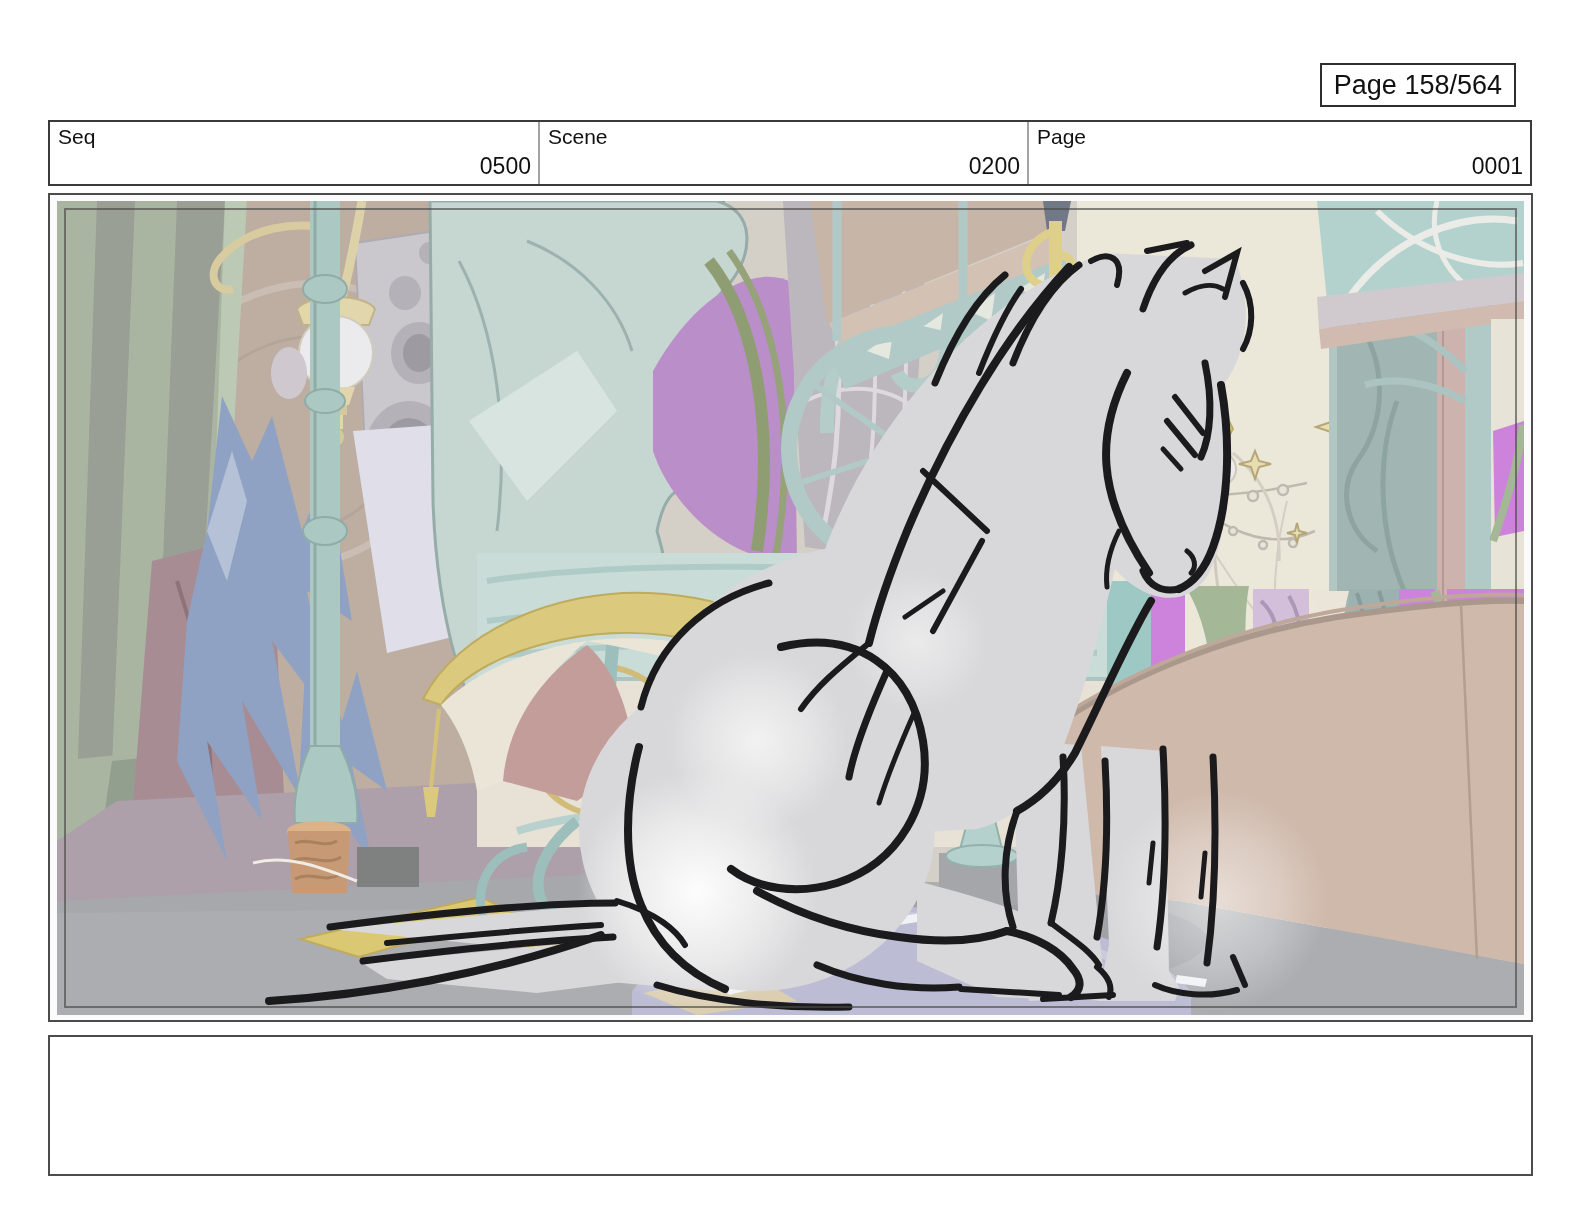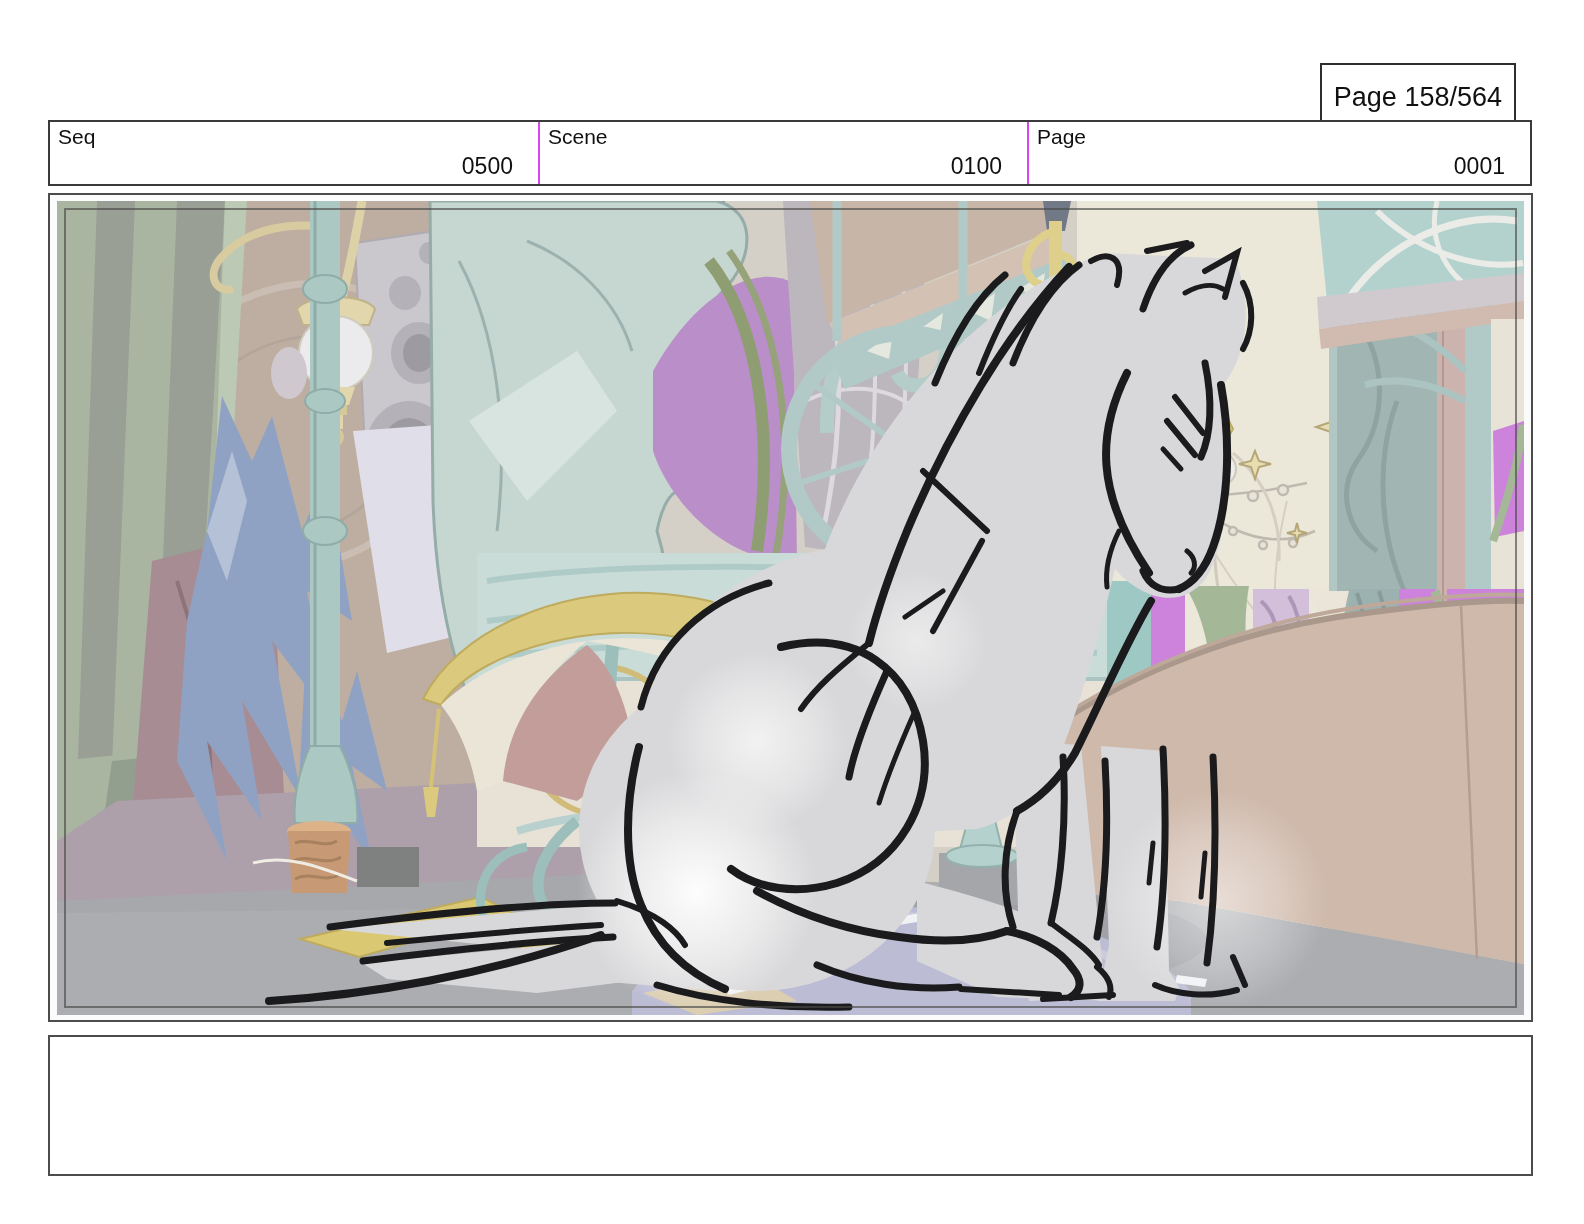--- a/index.html
+++ b/index.html
@@ -2,31 +2,31 @@
 <html><head>
 <meta charset="utf-8">
 <style>
   html,body{margin:0;padding:0;background:#ffffff;}
   body{font-family:"Liberation Sans","DejaVu Sans",sans-serif;color:#111;}
   .page{position:relative;width:1584px;height:1224px;background:#fff;overflow:hidden;}
 
   .page-number-box{
     position:absolute;top:63px;right:68px;height:40px;
     border:2px solid #2e2e2e;display:flex;align-items:center;
-    padding:12px 12px;font-size:27px;background:#fff;text-align:right;
+    padding:0 12px;font-size:27px;background:#fff;text-align:right;
   }
 
   .header-table{
     position:absolute;left:48px;top:120px;width:1484px;height:66px;
     border:2px solid #3a3a3a;display:flex;box-sizing:border-box;background:#fff;
   }
   .header-cell{position:relative;height:100%;box-sizing:border-box;}
-  .header-cell + .header-cell{border-left:2px solid #d946ef;}
+  .header-cell + .header-cell{border-left:2px solid #a3a3a3;}
   .header-cell .lbl{position:absolute;left:8px;top:3px;font-size:21px;}
-  .header-cell .val{position:absolute;right:25px;bottom:4px;font-size:23px;}
+  .header-cell .val{position:absolute;right:7px;bottom:4px;font-size:23px;}
   .c0{width:488px;} .c1{width:489px;} .c2{flex:1;}
 
   .panel-frame{
     position:absolute;left:48px;top:193px;width:1485px;height:829px;
     border:2px solid #4c4c4c;box-sizing:border-box;background:#fbfbfb;
     display:flex;align-items:center;justify-content:center;
   }
   .artwork-wrap{width:1467px;height:814px;}
   .artwork-wrap svg{display:block;width:100%;height:100%;}
 
@@ -45,21 +45,21 @@
     <span>Page 158/564</span>
   </div>
 
   <div class="header-table">
     <div class="header-cell c0">
       <span class="lbl">Seq</span>
       <span class="val">0500</span>
     </div>
     <div class="header-cell c1">
       <span class="lbl">Scene</span>
-      <span class="val">0100</span>
+      <span class="val">0200</span>
     </div>
     <div class="header-cell c2">
       <span class="lbl">Page</span>
       <span class="val">0001</span>
     </div>
   </div>
 
   <div class="panel-frame">
     <div class="artwork-wrap">
       <svg viewBox="0 0 1467 814" preserveAspectRatio="none" role="img">

